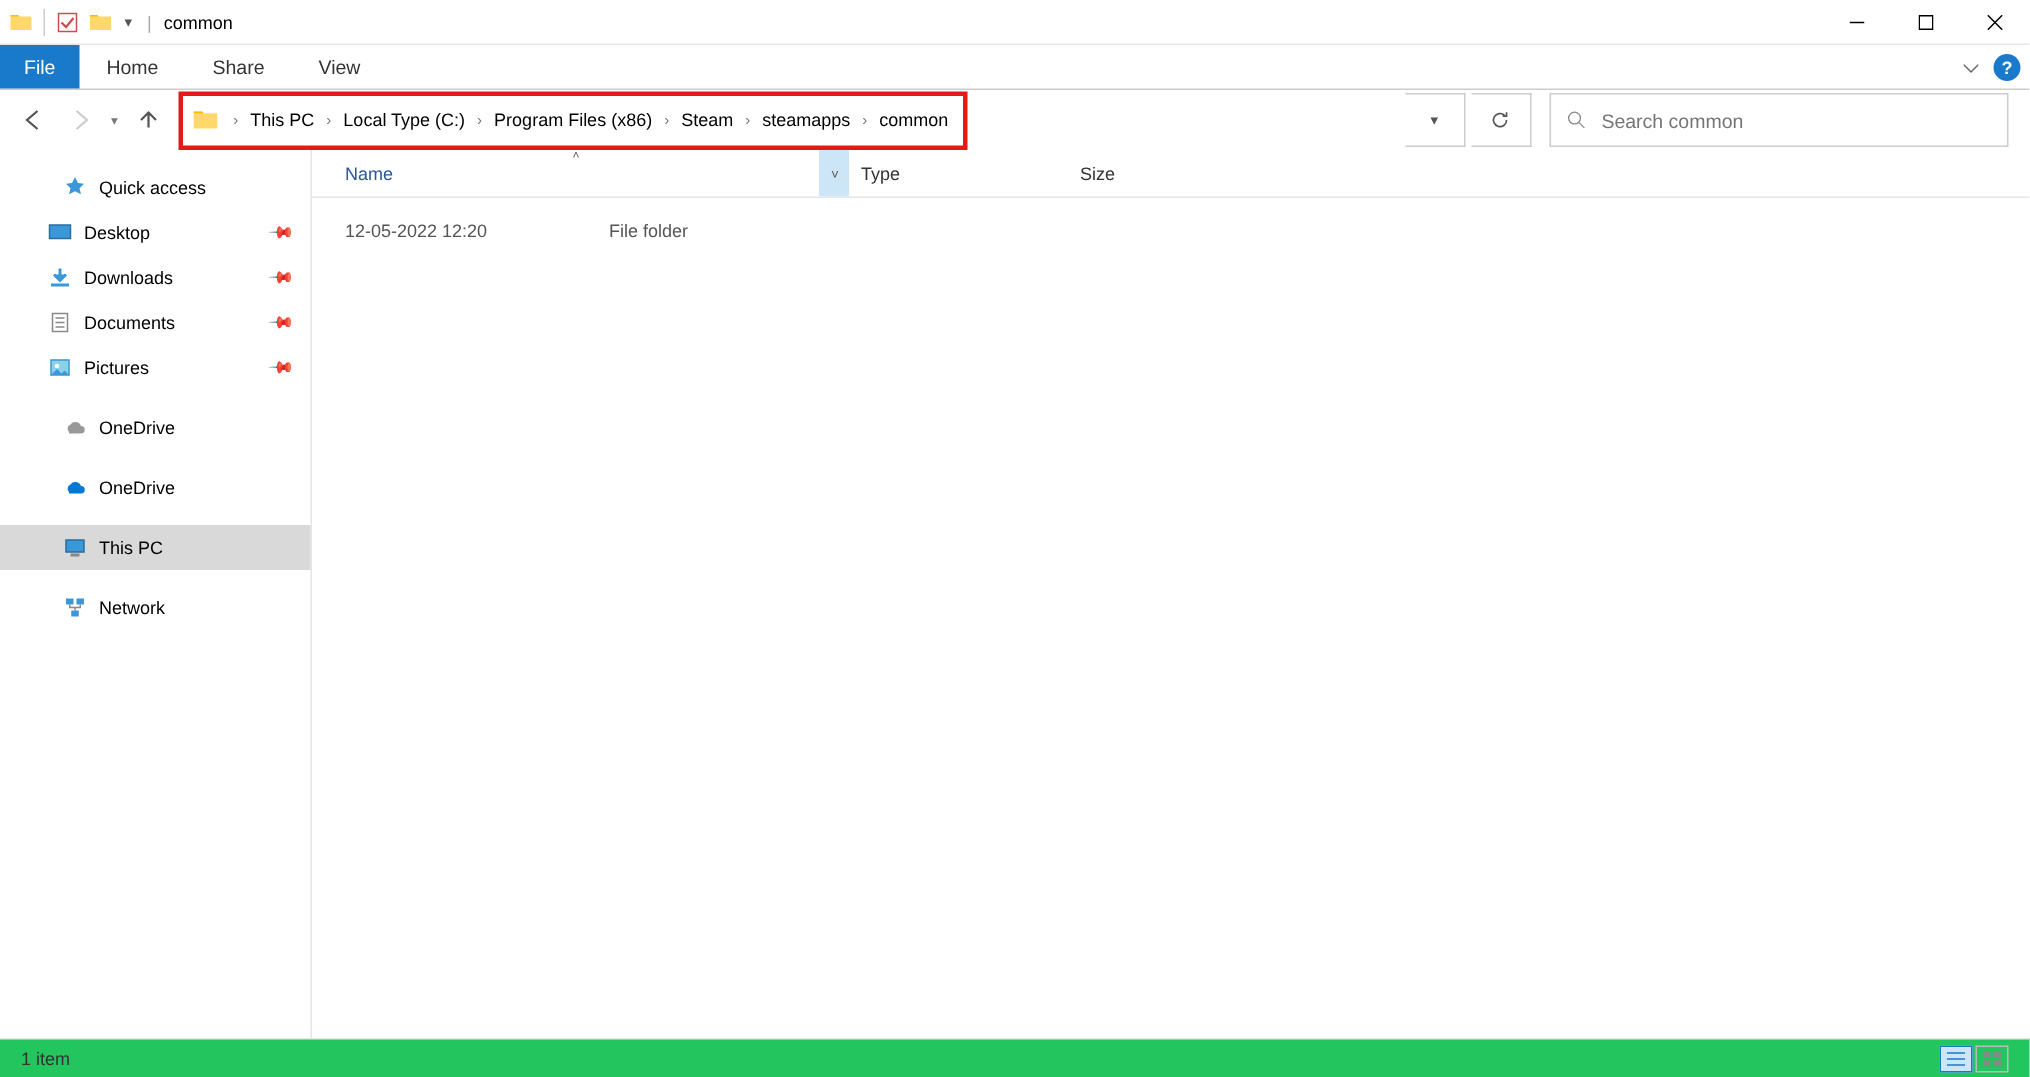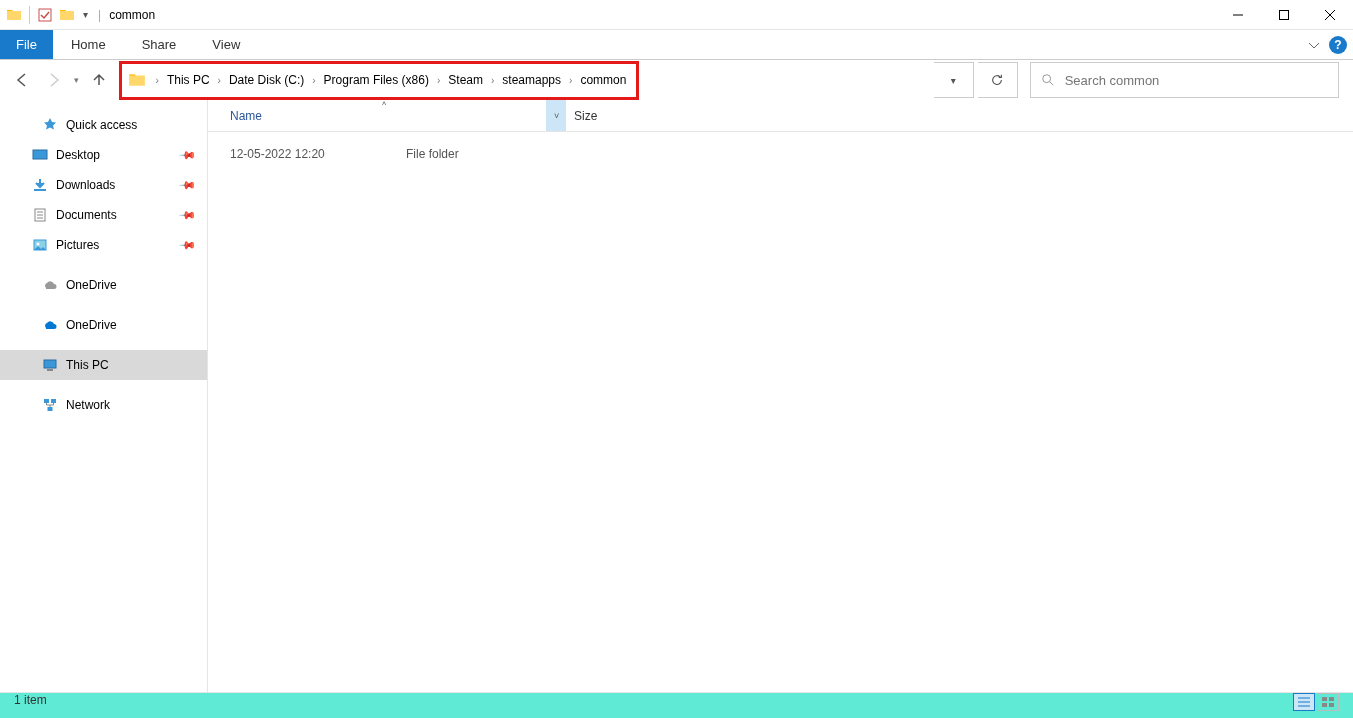--- a/index.html
+++ b/index.html
@@ -49,21 +49,21 @@
 .col-type{width:146px;color:#333}
 .col-size{width:100px;color:#333}
 .col-sort{position:absolute;top:-1px;left:50%;transform:translateX(-50%);font-size:8px;color:#555}
 .col-dd{width:20px;text-align:center;color:#555;font-size:9px;background:#cde6f7}
 .row{display:flex;align-items:center;height:28px;padding-left:14px;margin-top:8px}
 .row .cell{padding:0 8px}
 .cell-name{width:324px;display:flex;align-items:center;gap:10px}
 .cell-date{width:176px;color:#555}
 .cell-type{width:146px;color:#555}
 .folder-icon{width:18px;height:15px}
-.status{position:absolute;bottom:0;left:0;right:0;height:26px;border-top:1px solid #e5e5e5;display:flex;align-items:flex-start;padding:0 14px;background:#5eead4}
+.status{position:absolute;bottom:0;left:0;right:0;height:26px;border-top:1px solid #e5e5e5;display:flex;align-items:center;padding:0 14px;background:#22c55e}
 .status-text{color:#333}
 .status-right{margin-left:auto;display:flex;gap:2px}
 .view-btn{width:22px;height:18px;border:1px solid #bbb;display:flex;align-items:center;justify-content:center;font-size:10px;color:#555}
 .view-btn.active{background:#cde6f7;border-color:#1979ca}
 svg{display:block}
 </style>
 </head>
 <body>
 
 <div class="titlebar">
@@ -152,21 +152,21 @@
           <path fill="#ffd76b" d="M1 3h5l1 1h8v9H1z"></path>
           <path fill="#ffb900" d="M1 3h5l1 1H1z"></path>
         </svg>
     </span>
     <span class="crumb-sep">›</span>
     <span class="crumb">
         <span>This PC</span>
       </span>
     <span class="crumb-sep">›</span>
     <span class="crumb">
-        <span>Date Disk (C:)</span>
+        <span>Local Type (C:)</span>
       </span>
     <span class="crumb-sep">›</span>
     <span class="crumb">
         <span>Program Files (x86)</span>
       </span>
     <span class="crumb-sep">›</span>
     <span class="crumb">
         <span>Steam</span>
       </span>
     <span class="crumb-sep">›</span>
@@ -297,20 +297,23 @@
     </div>
   </div>
 
   <div class="content">
     <div class="cols">
       <div class="col col-name">
         <span>Name</span>
         <span class="col-sort">˄</span>
       </div>
       <div class="col col-dd">˅</div>
+      <div class="col col-type">
+        <span>Type</span>
+      </div>
       <div class="col col-size">
         <span>Size</span>
       </div>
     </div>
 
     <div class="row">
       <div class="cell cell-date">12-05-2022 12:20</div>
       <div class="cell cell-type" style="width:166px">File folder</div>
     </div>
   </div>

